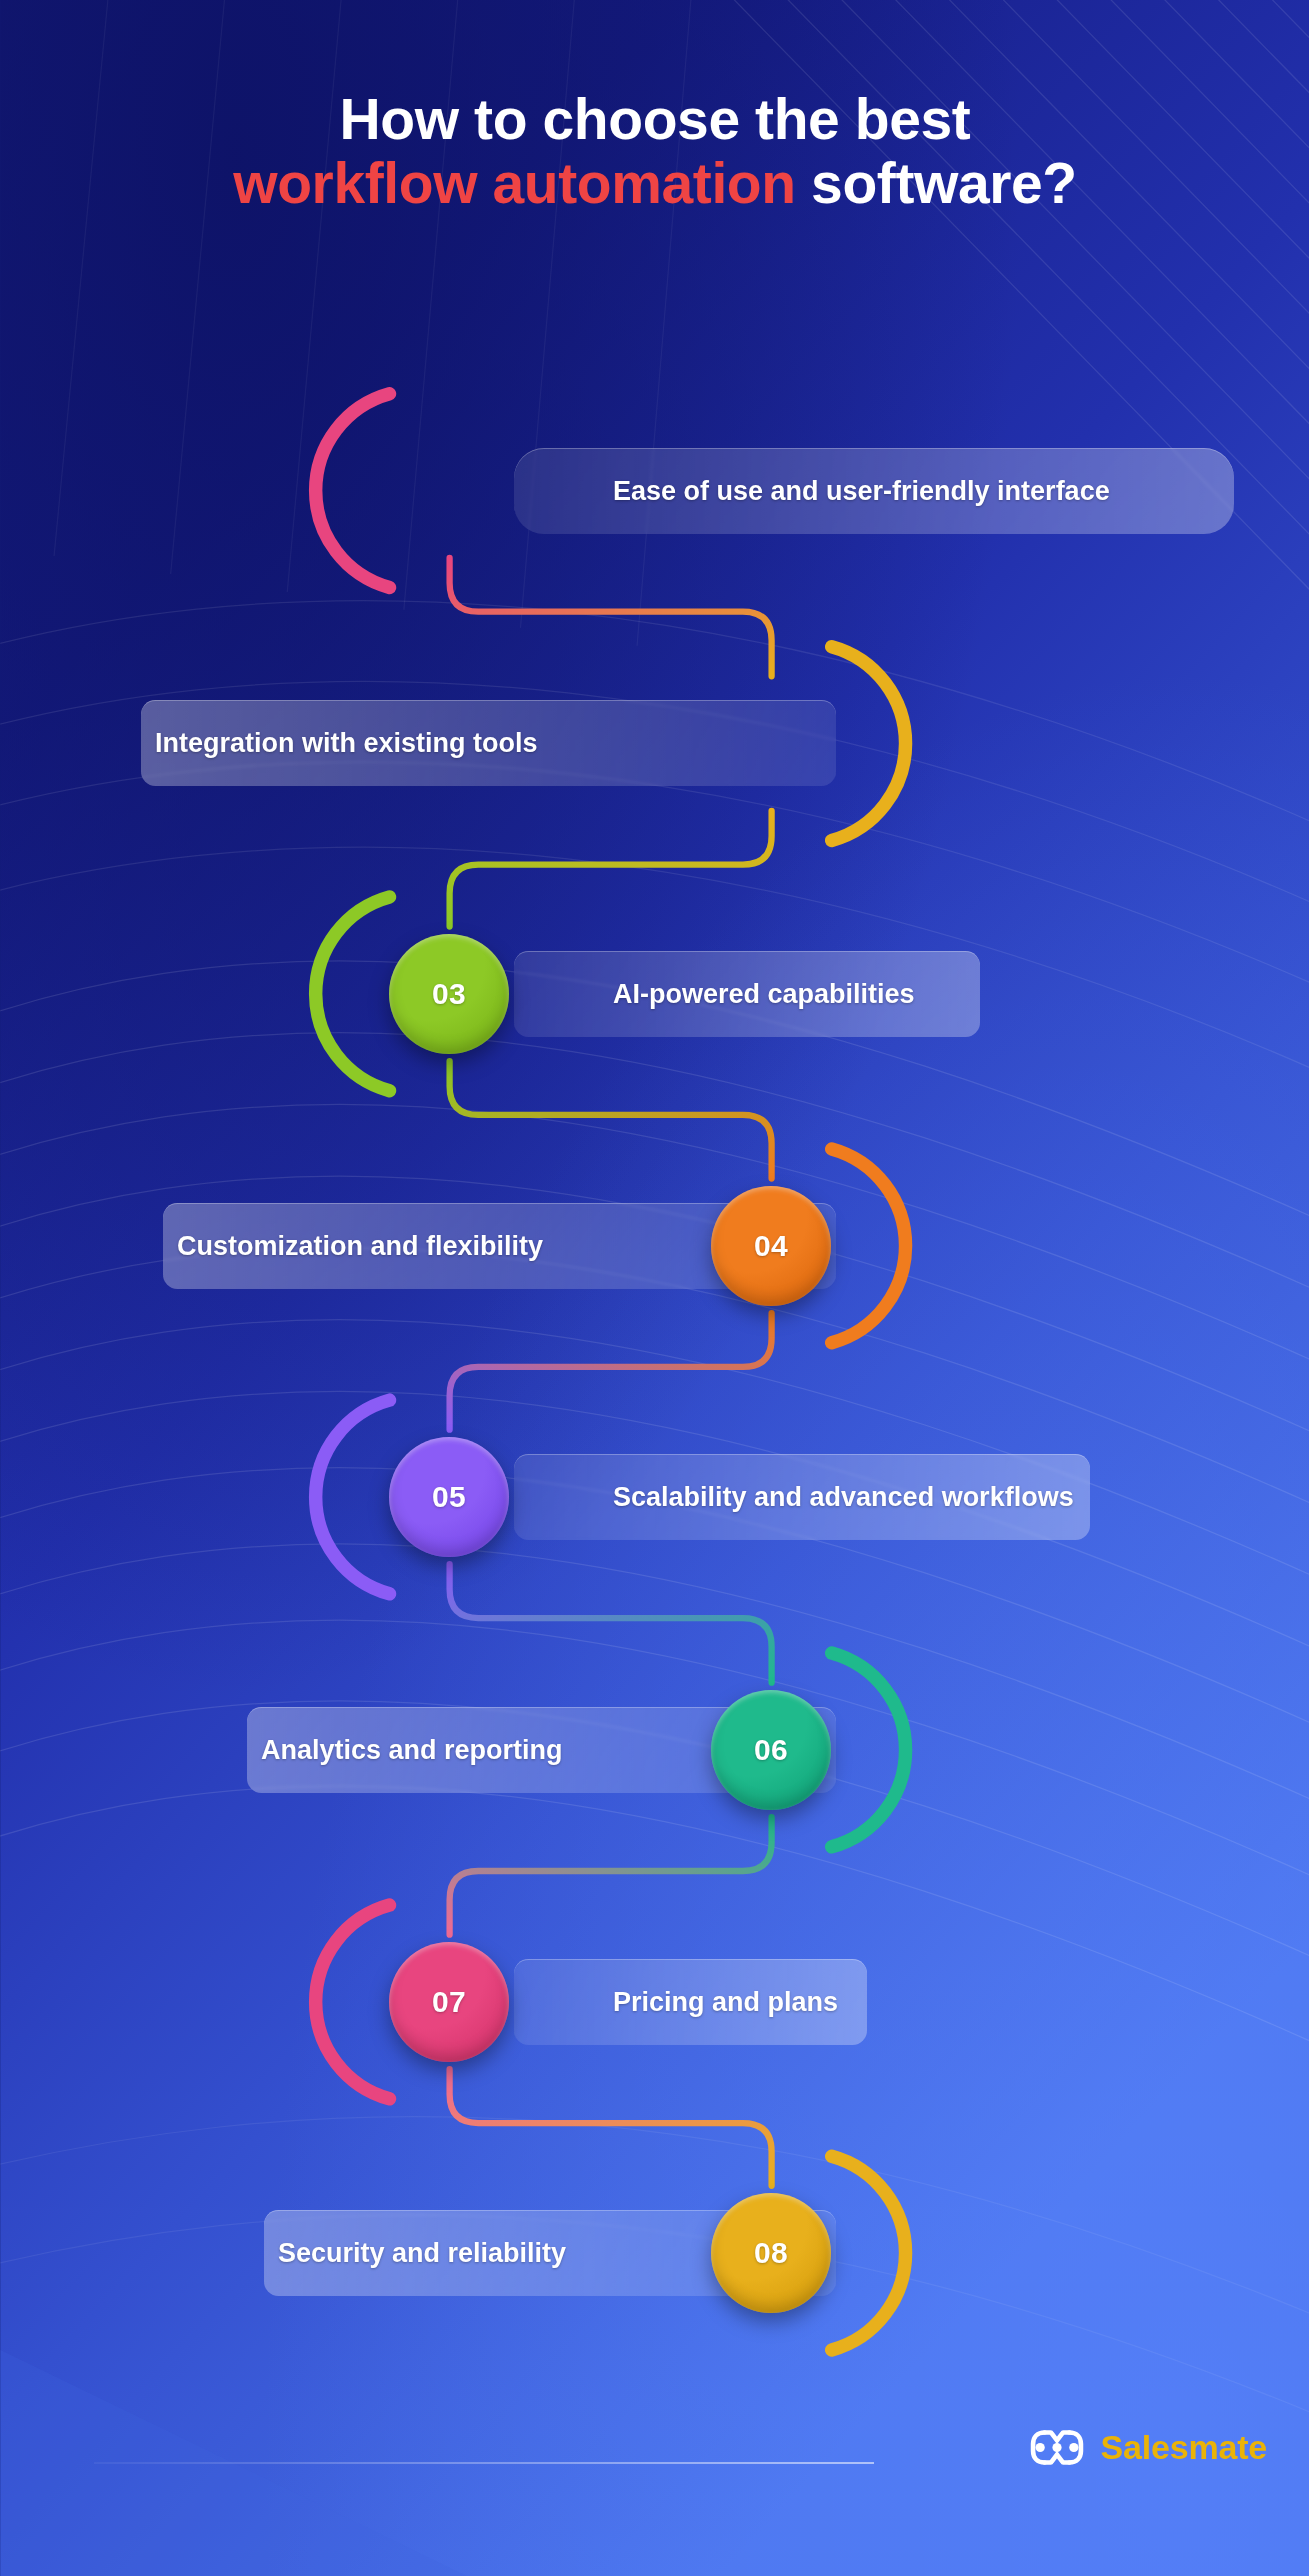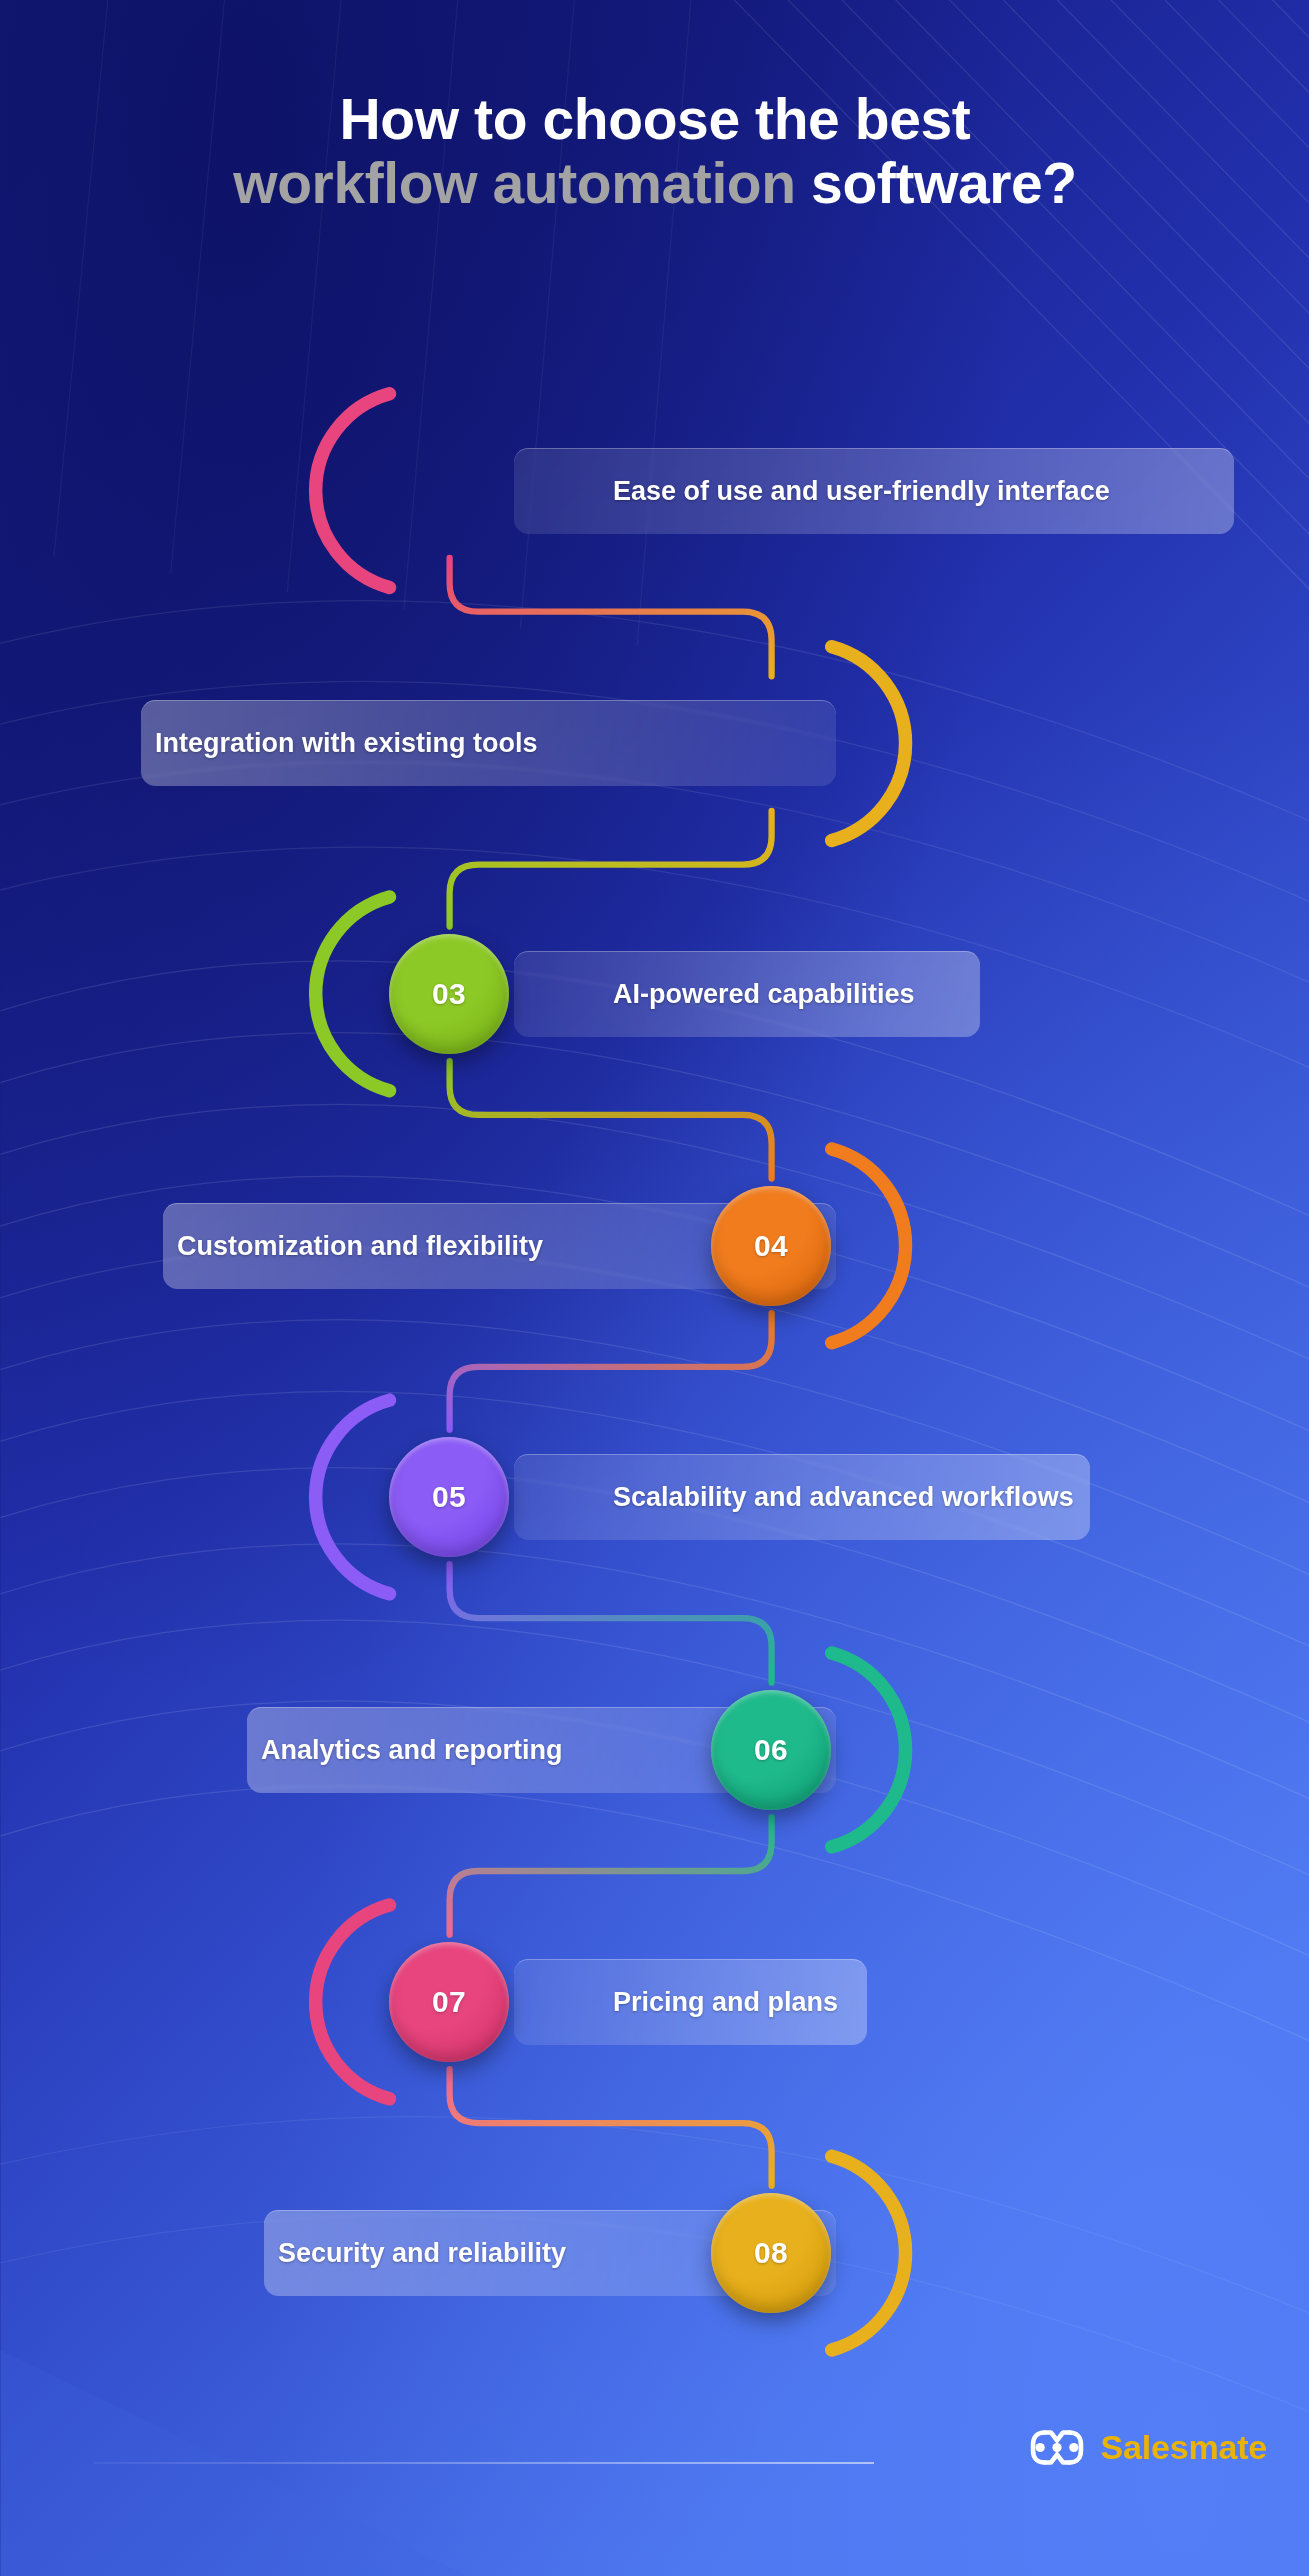--- a/index.html
+++ b/index.html
@@ -16,21 +16,21 @@
 
   
   #title-block {
     position:absolute; top:0; left:0; width:1310px; height:269px;
     z-index:5; text-align:center; padding-top:88px;
   }
   .title-line {
     font-size:57px; font-weight:700; letter-spacing:-0.4px;
     line-height:1.12; color:#ffffff; white-space:nowrap;
   }
-  .title-accent { color:#a3a3a3; }
+  .title-accent { color:#ef4444; }
 
   
   #timeline-svg {
     position:absolute; top:0; left:0; width:1310px; height:2576px;
     z-index:6; pointer-events:none;
   }
 
   
   #steps-layer { position:absolute; inset:0; z-index:8; }
 
@@ -230,21 +230,21 @@
     <path d="M927,1281 A112,112 0 0 1 927,1497" stroke="#f07c1e"></path>
     <path d="M434,1561 A112,112 0 0 0 434,1777" stroke="#8b5cf6"></path>
     <path d="M927,1843 A112,112 0 0 1 927,2059" stroke="#1fba8c"></path>
     <path d="M434,2124 A112,112 0 0 0 434,2340" stroke="#e8457f"></path>
     <path d="M927,2404 A112,112 0 0 1 927,2620" stroke="#e8b01c"></path>
   </g>
 </svg>
 
 <div id="steps-layer">
     <div class="step-row" style="top: 431px; height: 120px;">
-      <div class="pill pill-right" style="left: 514px; width: 720px; top: 17px;">
+      <div class="pill pill-right" style="left: 514px; width: 720px; top: 17px; border-radius: 30px;">
         <span class="pill-text">Ease of use and user-friendly interface</span>
       </div>
     </div>
     <div class="step-row" style="top: 683px; height: 120px;">
       <div class="pill pill-left" style="left: 141px; width: 695px; top: 17px; justify-content: flex-start;">
         <span class="pill-text">Integration with existing tools</span>
       </div>
     </div>
     <div class="step-row" style="top: 934px; height: 120px;">
       <div class="pill pill-right" style="left: 514px; width: 466px; top: 17px;">

